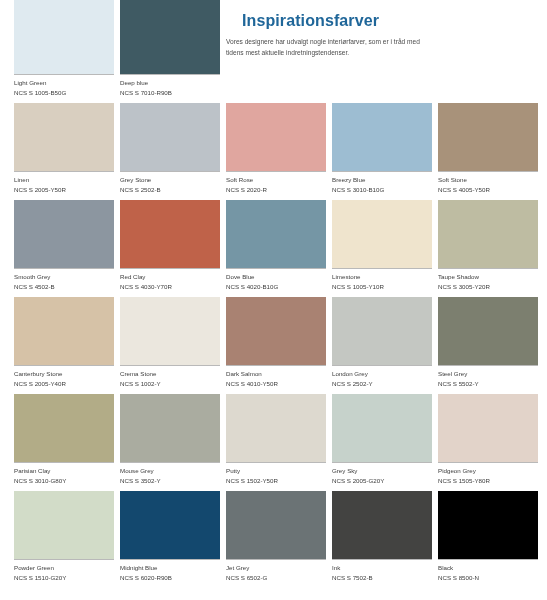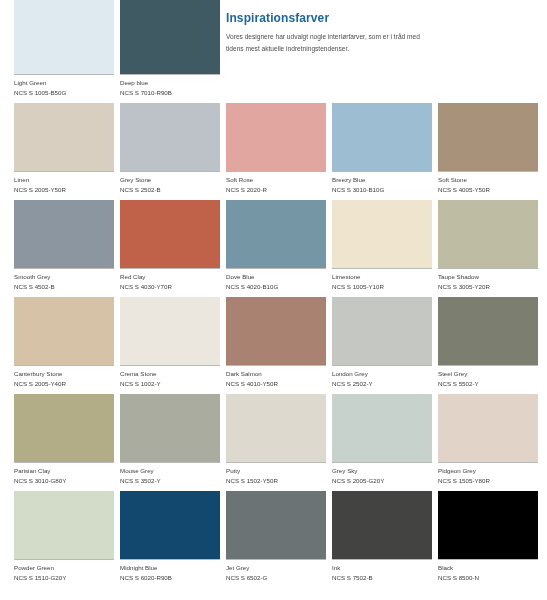--- a/index.html
+++ b/index.html
@@ -23,25 +23,25 @@
     background: #ffffff;
   }
 
   .intro {
     position: absolute;
     left: 226px;
     top: 12px;
     width: 312px;
   }
   .intro-title {
-    font-size: 12px;
+    font-size: 16px;
     font-weight: bold;
     color: #1f6699;
     letter-spacing: .1px;
-    margin: 0 0 6px 0;
+    margin: 0 0 6px 16px;
     line-height: 1.1;
   }
   .intro-text {
     font-size: 6.6px;
     line-height: 1.72;
     color: #4d4d4d;
     margin: 0;
     max-width: 210px;
   }
 

